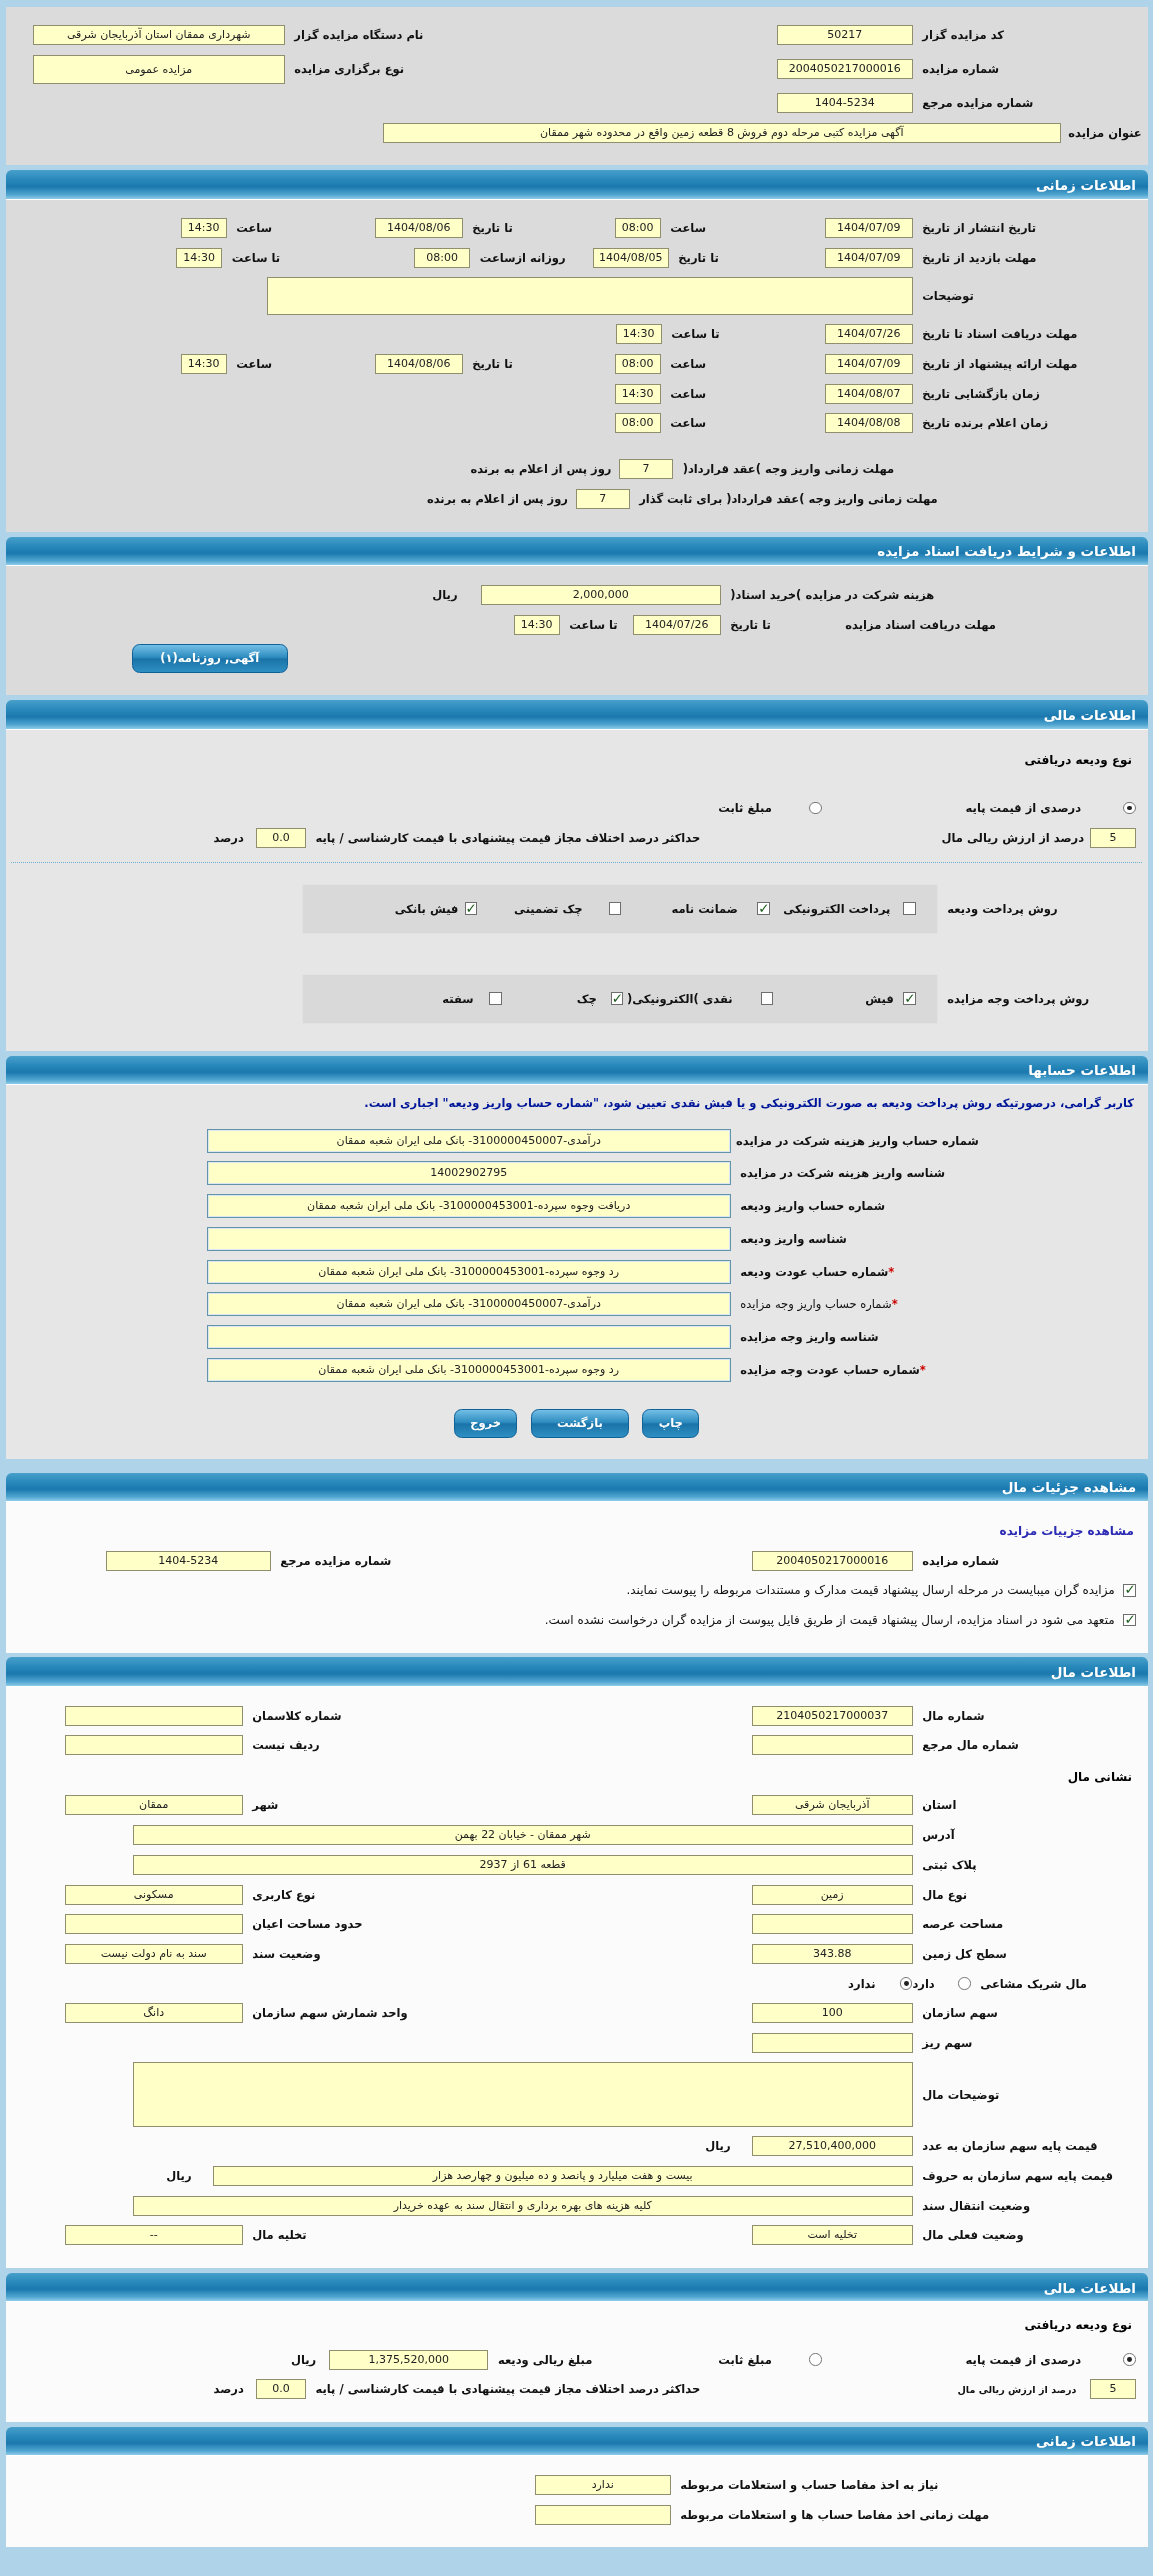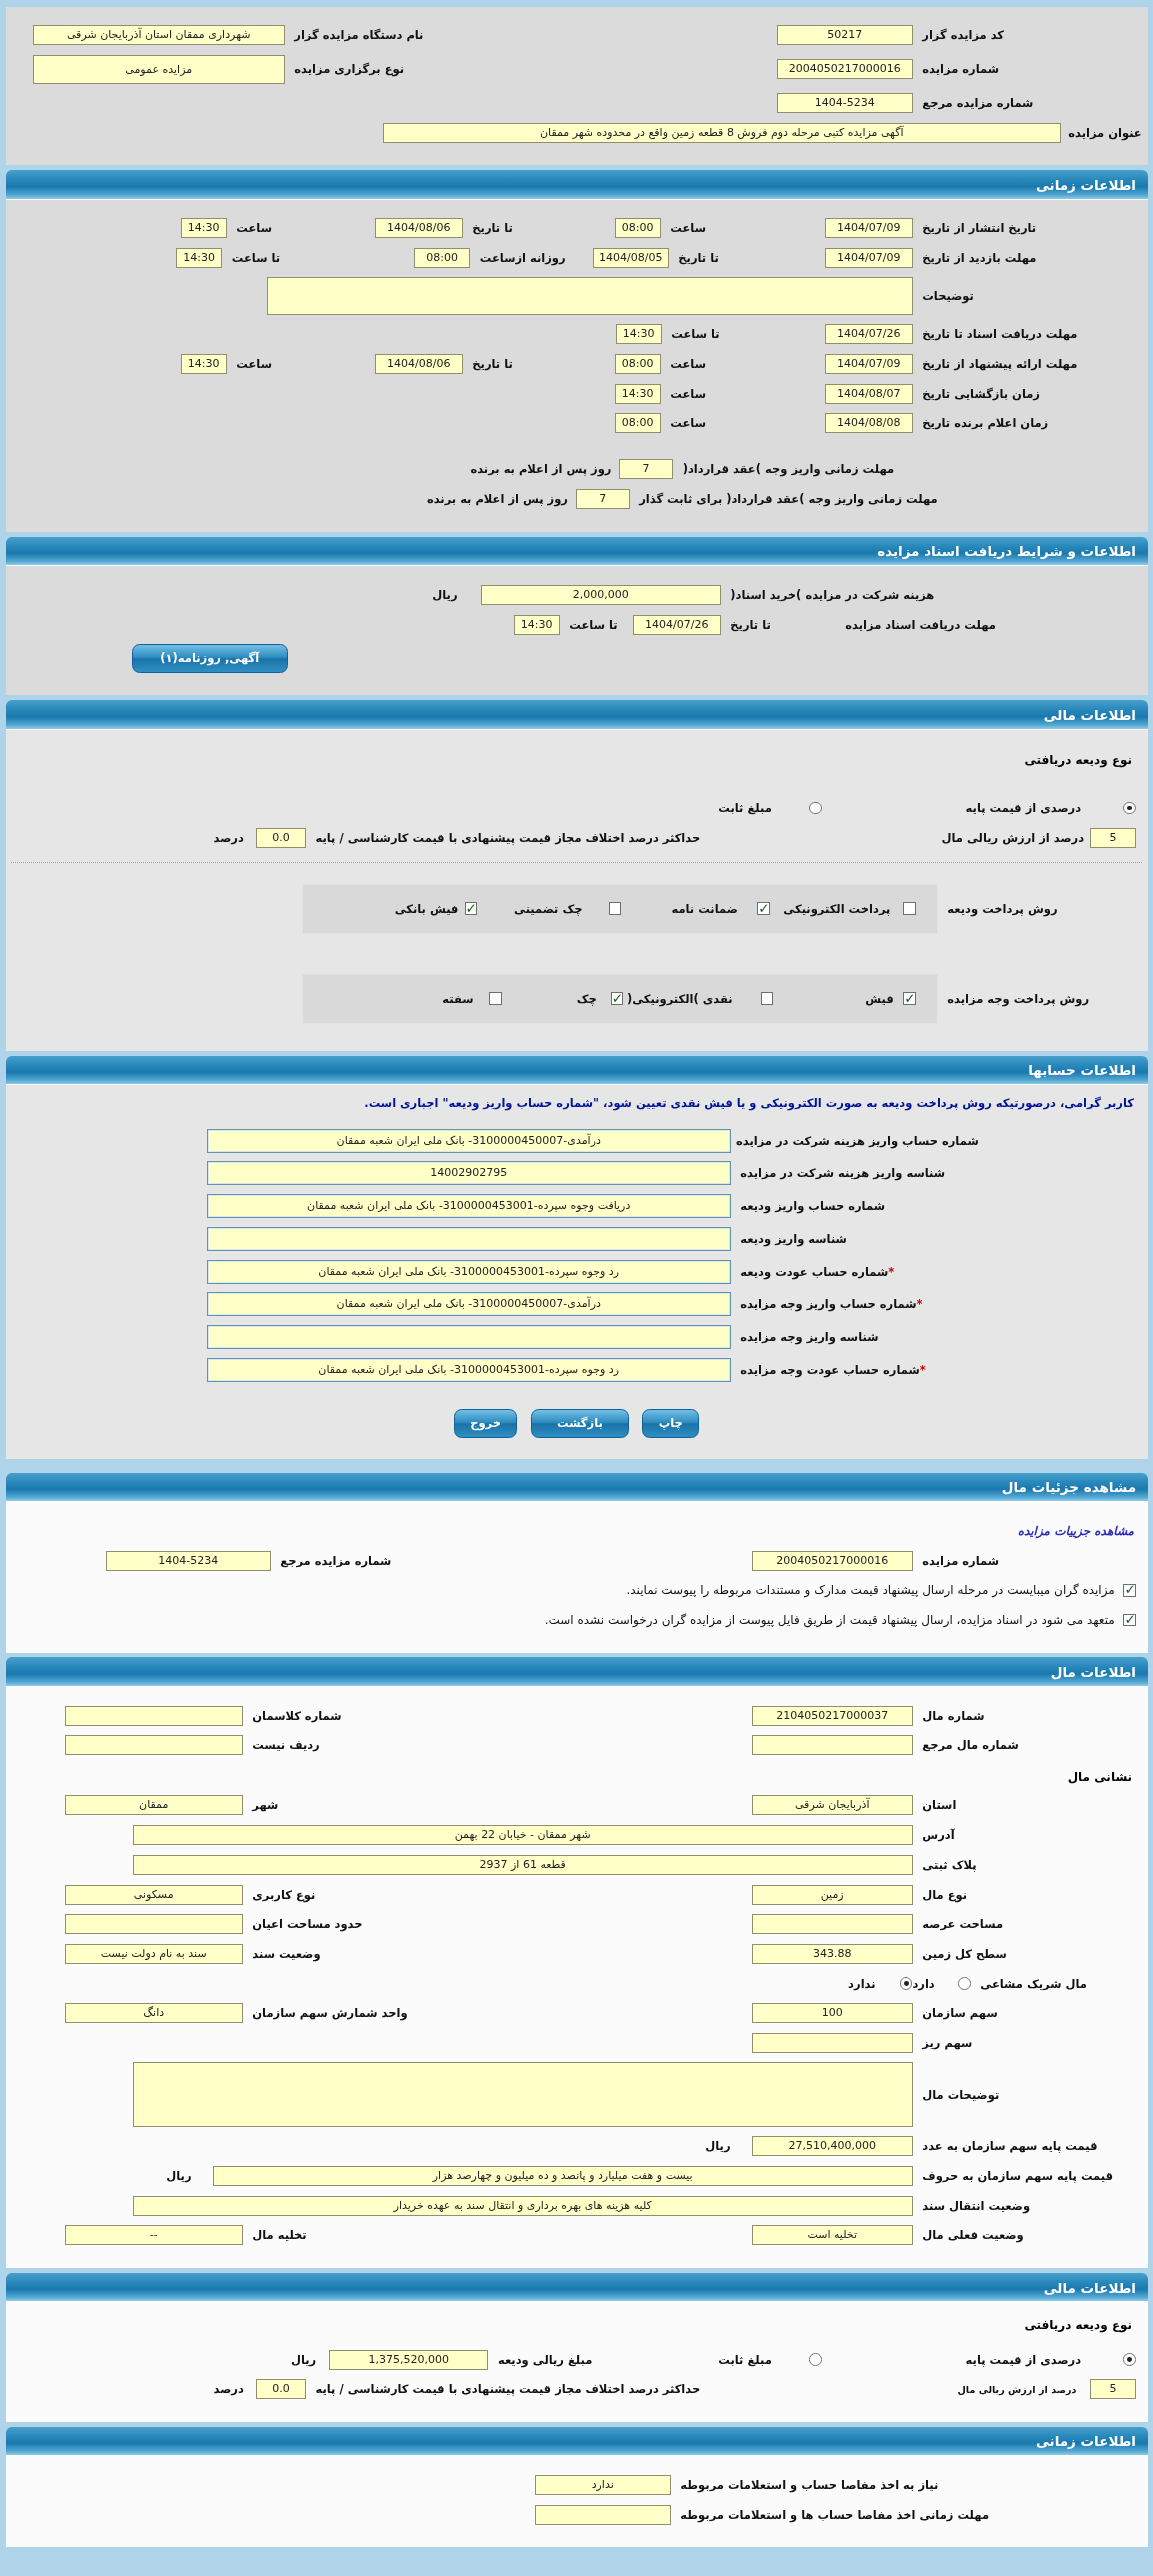--- a/index.html
+++ b/index.html
@@ -27,21 +27,21 @@
 .cb{display:inline-block;width:12.5px;height:12.5px;background:#fff;border:1px solid #6E6E6E;flex:none;position:relative;margin-left:2.9px}
 .cb.on::after{content:"✓";position:absolute;left:0px;top:-3.8px;font-size:13.5px;font-weight:bold;color:#1E5E1E}
 .rd{display:inline-block;width:12.5px;height:12.5px;border-radius:50%;background:#fff;border:1px solid #777;flex:none;position:relative;margin-left:3.8px}
 .rd.on::after{content:"";position:absolute;left:2.9px;top:2.9px;width:4.8px;height:4.8px;border-radius:50%;background:#222}
 .pnl{background:#D9D9D9;border:1px solid #E2E2E2;height:50px;display:flex;align-items:center;padding:0 21px;flex:none}
 .btn{display:inline-block;background:linear-gradient(180deg,#74BFE6 0%,#2E8DC0 45%,#1A73A8 52%,#2F8FC2 100%);
      color:#fff;font-weight:bold;font-size:11.5px;padding:6.7px 15.4px;border-radius:7.7px;border:1px solid #0F6298;cursor:pointer;white-space:nowrap}
 .btnrow{display:flex;justify-content:center;gap:13.5px;margin:27px 0 7.7px}
 .dots{border-top:1.9px dotted #6FAFD6;margin:13.5px 0}
 .note{color:#001699;font-weight:bold;font-size:11.5px;text-align:right;padding:1.9px 7.7px 9.6px}
-.link{color:#2B2BB5;font-style:italic;font-weight:bold;font-size:12px;cursor:pointer}
+.link{color:#2B2BB5;font-weight:bold;font-size:12px;cursor:pointer}
 .chktext{font-size:12px;color:#111;padding-right:5.8px}
 .req{color:#C00;font-weight:bold}
 </style>
 </head>
 <body>
 
 <div class="page">
 
   <div class="panel g">
     <div class="r">
@@ -243,21 +243,21 @@
       <span class="lbl" style="width:248px"><b class="req"></b><b style="font-weight:bold">شناسه واریز ودیعه</b></span>
       <span class="inp acct" style="width:524px"></span>
     </div>
     <div class="r">
       <span class="sp" style="width:163px"></span>
       <span class="lbl" style="width:248px"><b class="req">*</b><b style="font-weight:bold">شماره حساب عودت ودیعه</b></span>
       <span class="inp acct" style="width:524px">رد وجوه سپرده-3100000453001- بانک ملی ایران شعبه ممقان</span>
     </div>
     <div class="r">
       <span class="sp" style="width:163px"></span>
-      <span class="lbl" style="width:248px"><b class="req">*</b><b style="font-weight:bold">شماره حساب واریز وجه مزایده</b></span>
+      <span class="lbl" style="width:248px"><b class="req">*</b><b style="font-weight:normal">شماره حساب واریز وجه مزایده</b></span>
       <span class="inp acct" style="width:524px">درآمدی-3100000450007- بانک ملی ایران شعبه ممقان</span>
     </div>
     <div class="r">
       <span class="sp" style="width:163px"></span>
       <span class="lbl" style="width:248px"><b class="req"></b><b style="font-weight:bold">شناسه واریز وجه مزایده</b></span>
       <span class="inp acct" style="width:524px"></span>
     </div>
     <div class="r">
       <span class="sp" style="width:163px"></span>
       <span class="lbl" style="width:248px"><b class="req">*</b><b style="font-weight:bold">شماره حساب عودت وجه مزایده</b></span>

